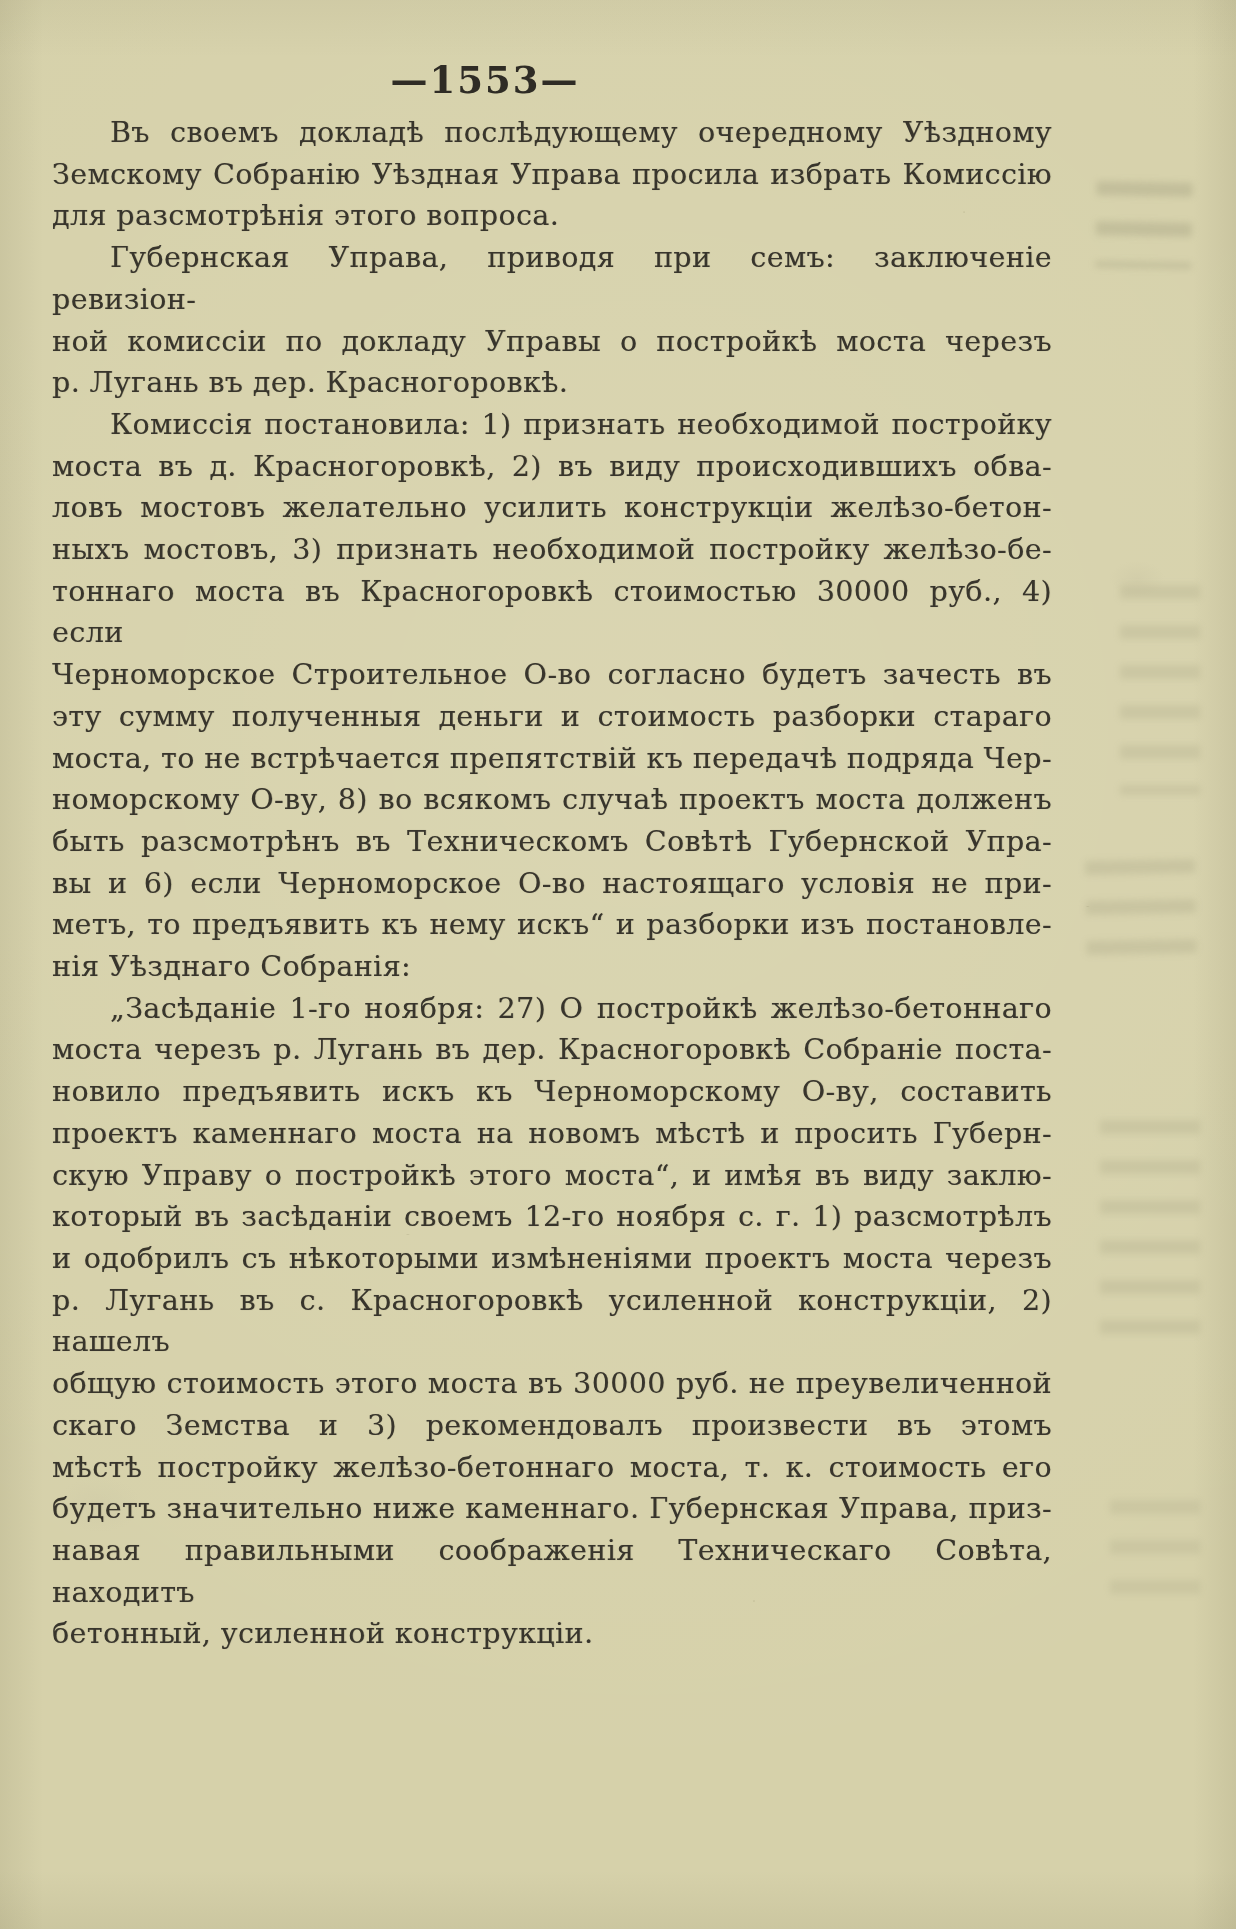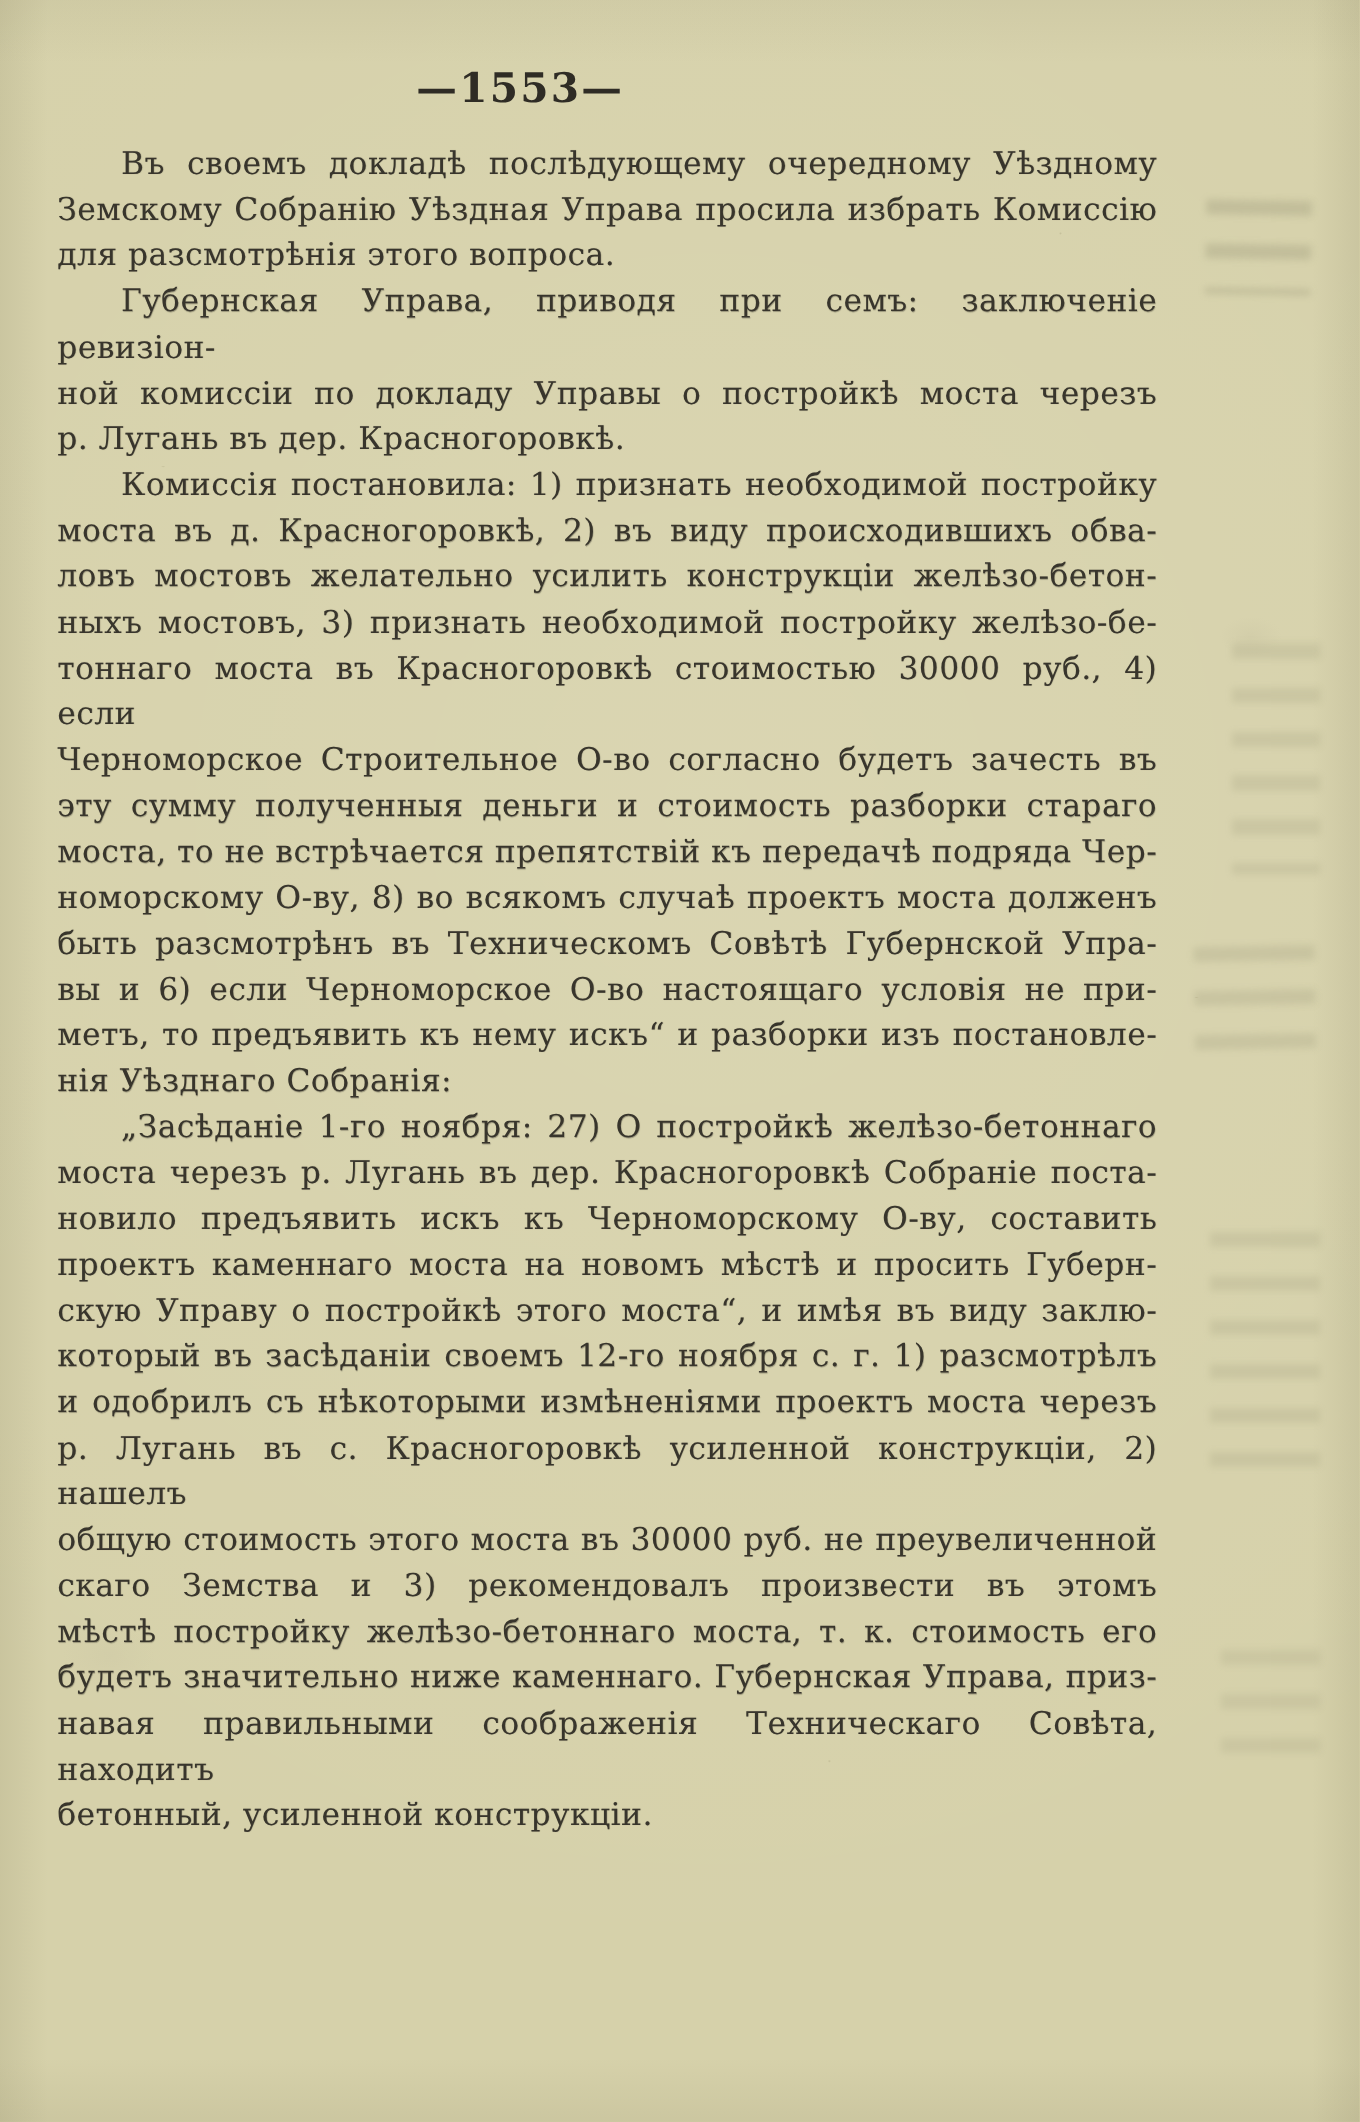--- a/index.html
+++ b/index.html
@@ -36,29 +36,29 @@
       rgba(148,146,114,.55) 0 14px,
       rgba(0,0,0,0) 14px 40px);
   }
   .s1 { left:1096px; top:182px;  width:96px;  height:86px;  transform:rotate(1deg); }
   .s2 { left:1120px; top:585px;  width:80px;  height:210px; opacity:.35; }
   .s3 { left:1086px; top:860px;  width:110px; height:120px; opacity:.4; transform:rotate(-1deg); }
   .s4 { left:1100px; top:1120px; width:100px; height:220px; opacity:.35; }
   .s5 { left:1110px; top:1500px; width:90px;  height:110px; opacity:.3; }
 
   .page-number {
-    position:absolute; left:40px; top:58px; width:1000px;
+    position:absolute; left:52px; top:58px; width:1000px;
     box-sizing:border-box; padding-right:134px;
     text-align:center;
     font-size:37px; font-weight:bold; letter-spacing:2px;
     color: var(--page_number_ink, #2f2c25);
   }
 
   .text-block {
-    position:absolute; left:52px; top:128px; width:1000px;
+    position:absolute; left:52px; top:112px; width:1000px;
     font-size:28.5px; line-height:41.7px;
     letter-spacing:0.4px;
     color: var(--ink, #38352c);
     text-shadow: 0.4px 0.3px 0.7px rgba(46,42,33,0.35);
   }
   .paragraph { margin:0; }
   .line {
     text-align:justify;
     text-align-last:justify;
     white-space:normal;

